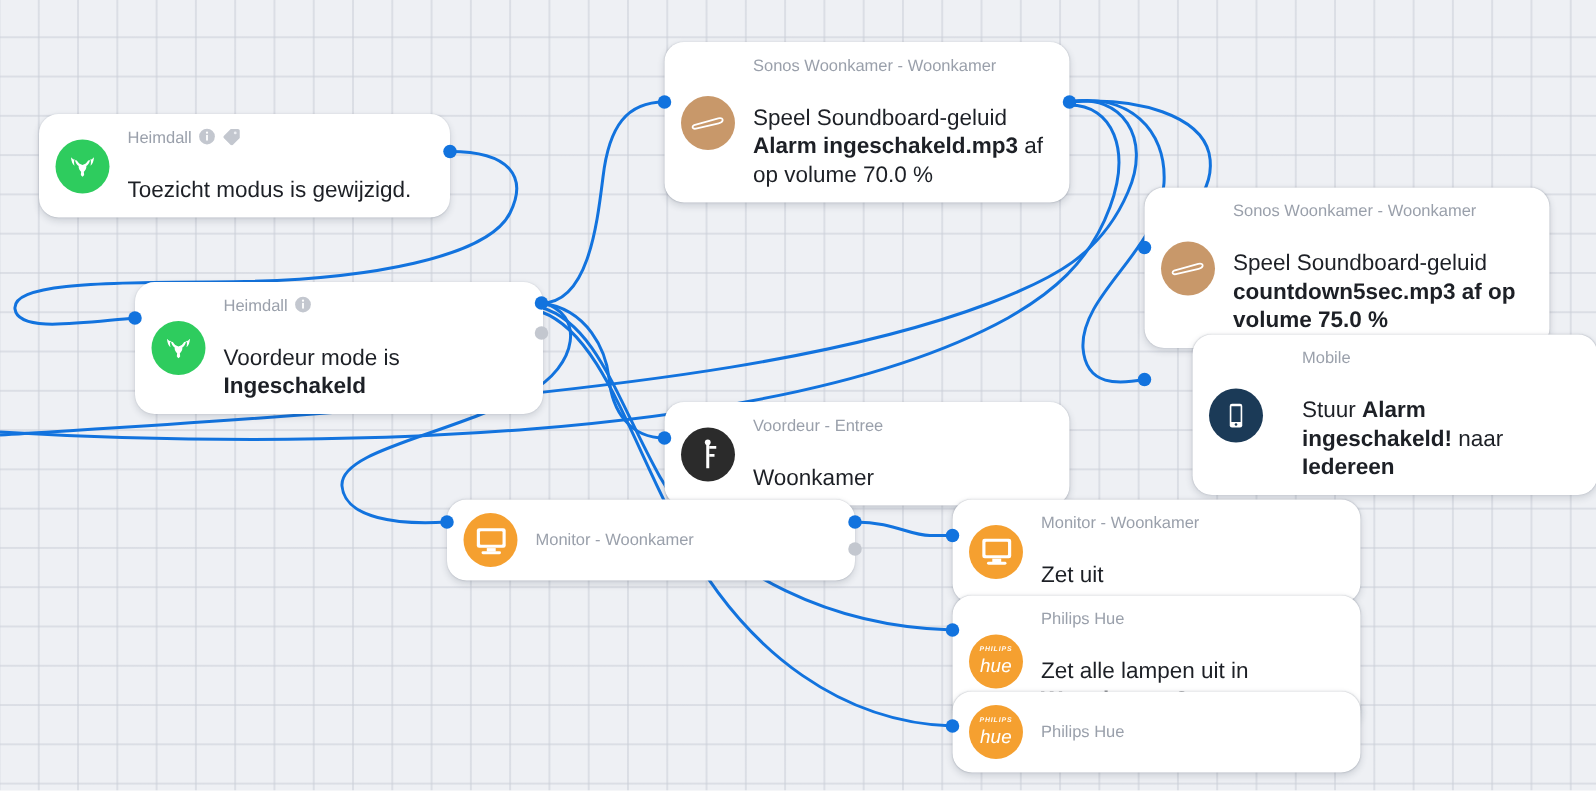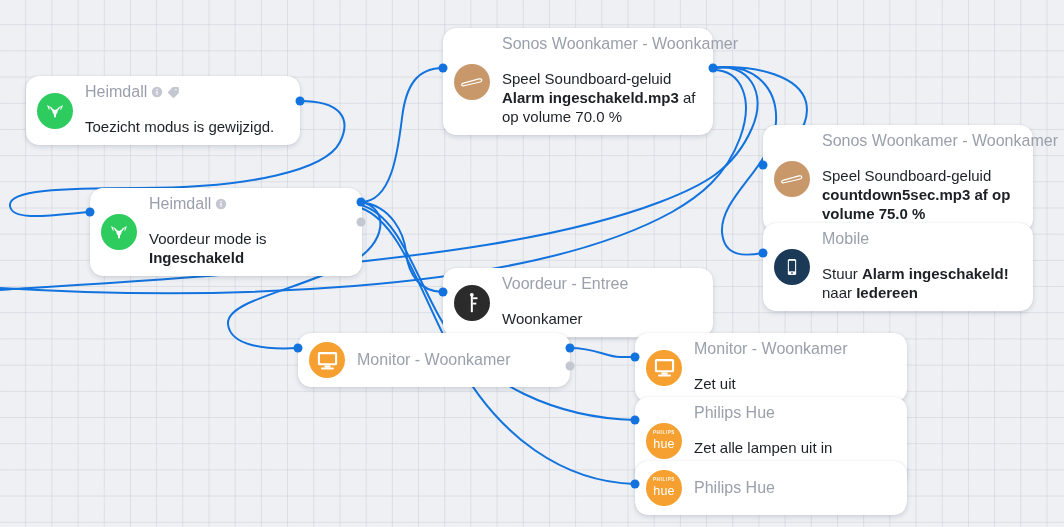--- a/index.html
+++ b/index.html
@@ -38,27 +38,28 @@
     align-items: center;
     box-sizing: border-box;
     padding: 9px 14px 9px 11px;
   }
   .node .ic {
     flex: 0 0 auto;
     width: 36px; height: 36px;
     border-radius: 50%;
     display: flex; align-items: center; justify-content: center;
     margin-right: 12px;
+    font-style: italic;
   }
   .node .body { flex: 1 1 auto; min-width: 0; }
   .node .sub {
-    font-size: 16px;
+    font-size: 11px;
     color: #9aa0ab;
     line-height: 14px;
-    display: flex; align-items: center; gap: 4px;
+    display: flex; align-items: flex-start; gap: 4px;
     white-space: nowrap;
   }
   .node .title {
     font-size: 15px;
     color: #1d2026;
     line-height: 19px;
     margin-top: 18px;
   }
   .node .title b { font-weight: bold; }
 
@@ -173,21 +174,21 @@
             <path fill="none" stroke="#ffffff" stroke-width="1.4" stroke-linejoin="round" d="M3.2 8.6 L22 3.4 c2.6-.5 3.6 .4 3.4 1.6 -.2 1.2 -1.3 1.9 -3.1 2.3 L4.6 11.4 c-1.7 .3 -2.6 -.2 -2.6 -1.2 0 -.7 .4 -1.3 1.2 -1.6 z"></path>
           </svg>
         </div>
         <div class="body">
           <div class="sub">
             <span>Sonos Woonkamer - Woonkamer</span>
           </div>
           <div class="title"><span>Speel Soundboard-geluid </span><b>countdown5sec.mp3 af op volume 75.0 %</b></div>
         </div>
       </div>
-      <div class="node" style="left: 763px; top: 223px; width: 270px; min-height: 60px;">
+      <div class="node" style="left: 795px; top: 223px; width: 270px; min-height: 60px; gap: 14px;">
         <div class="ic" style="background: rgb(27, 58, 87);">
           <svg width="20" height="20" viewBox="0 0 24 24" aria-hidden="true">
             <rect x="7" y="2.5" width="10" height="19" rx="1.8" fill="#ffffff"></rect>
             <rect x="8.3" y="4.6" width="7.4" height="12.6" fill="#1b3a57"></rect>
             <circle cx="12" cy="19.2" r="1.05" fill="#1b3a57"></circle>
           </svg>
         </div>
         <div class="body">
           <div class="sub">
             <span>Mobile</span>

